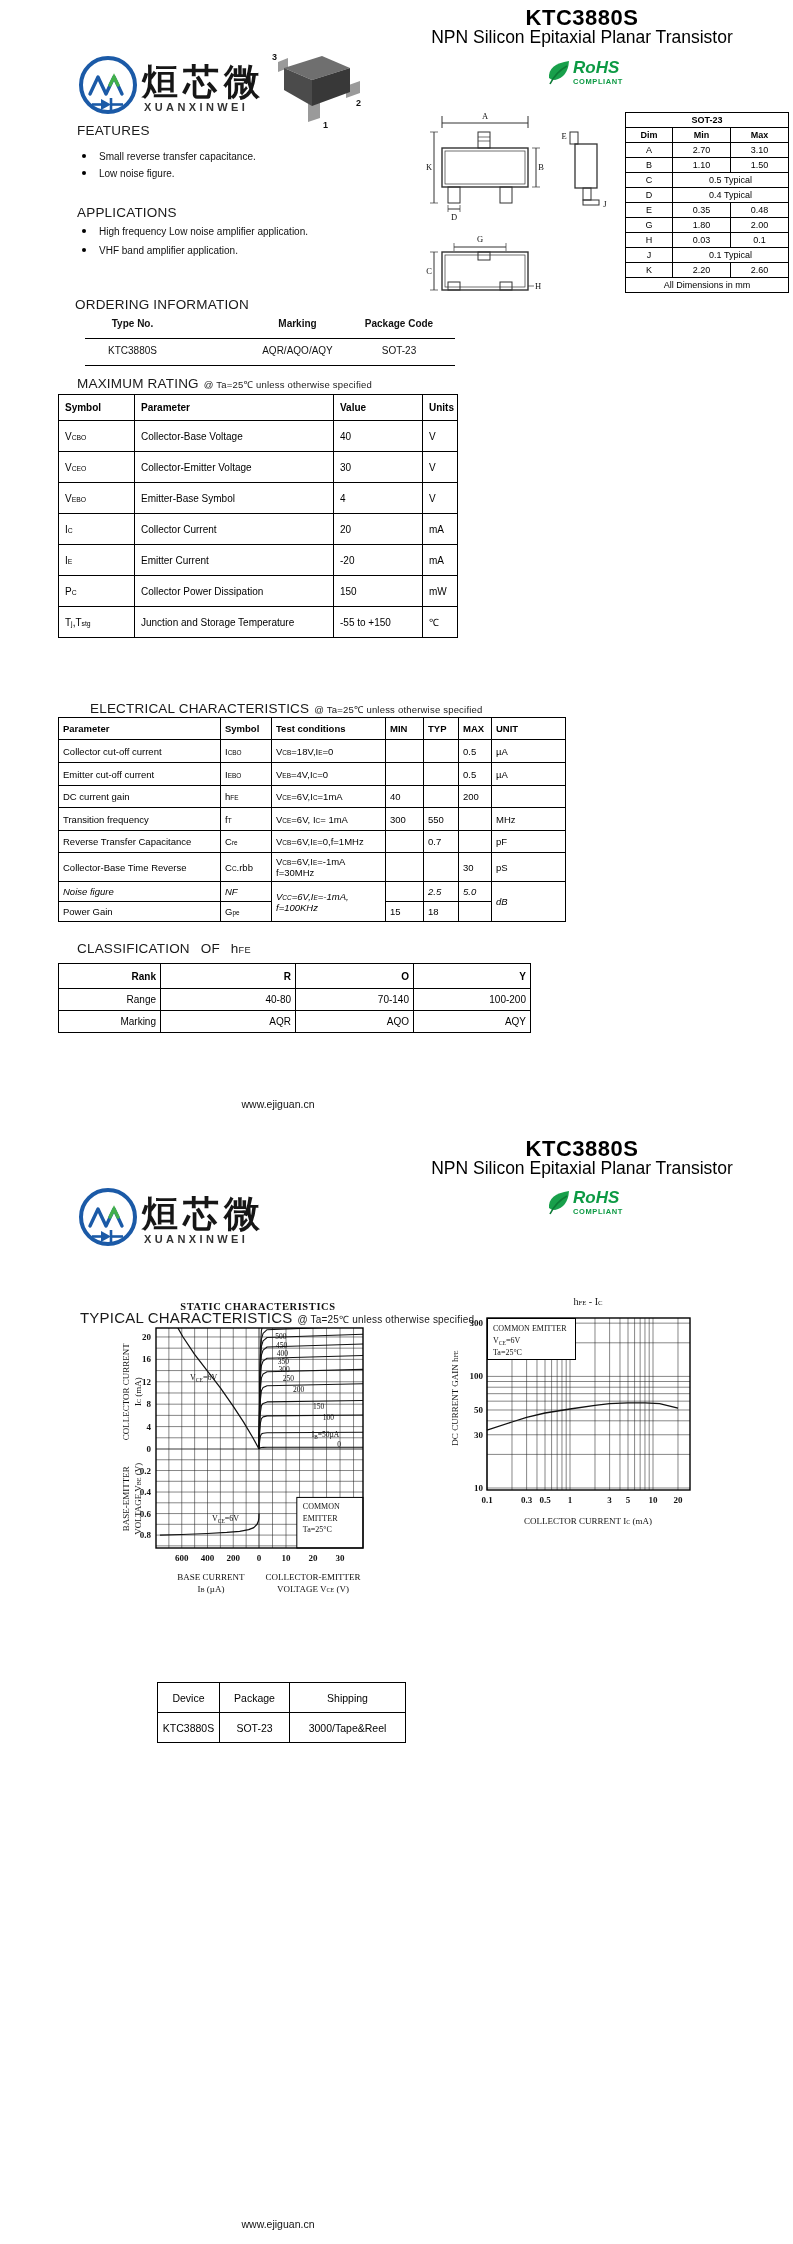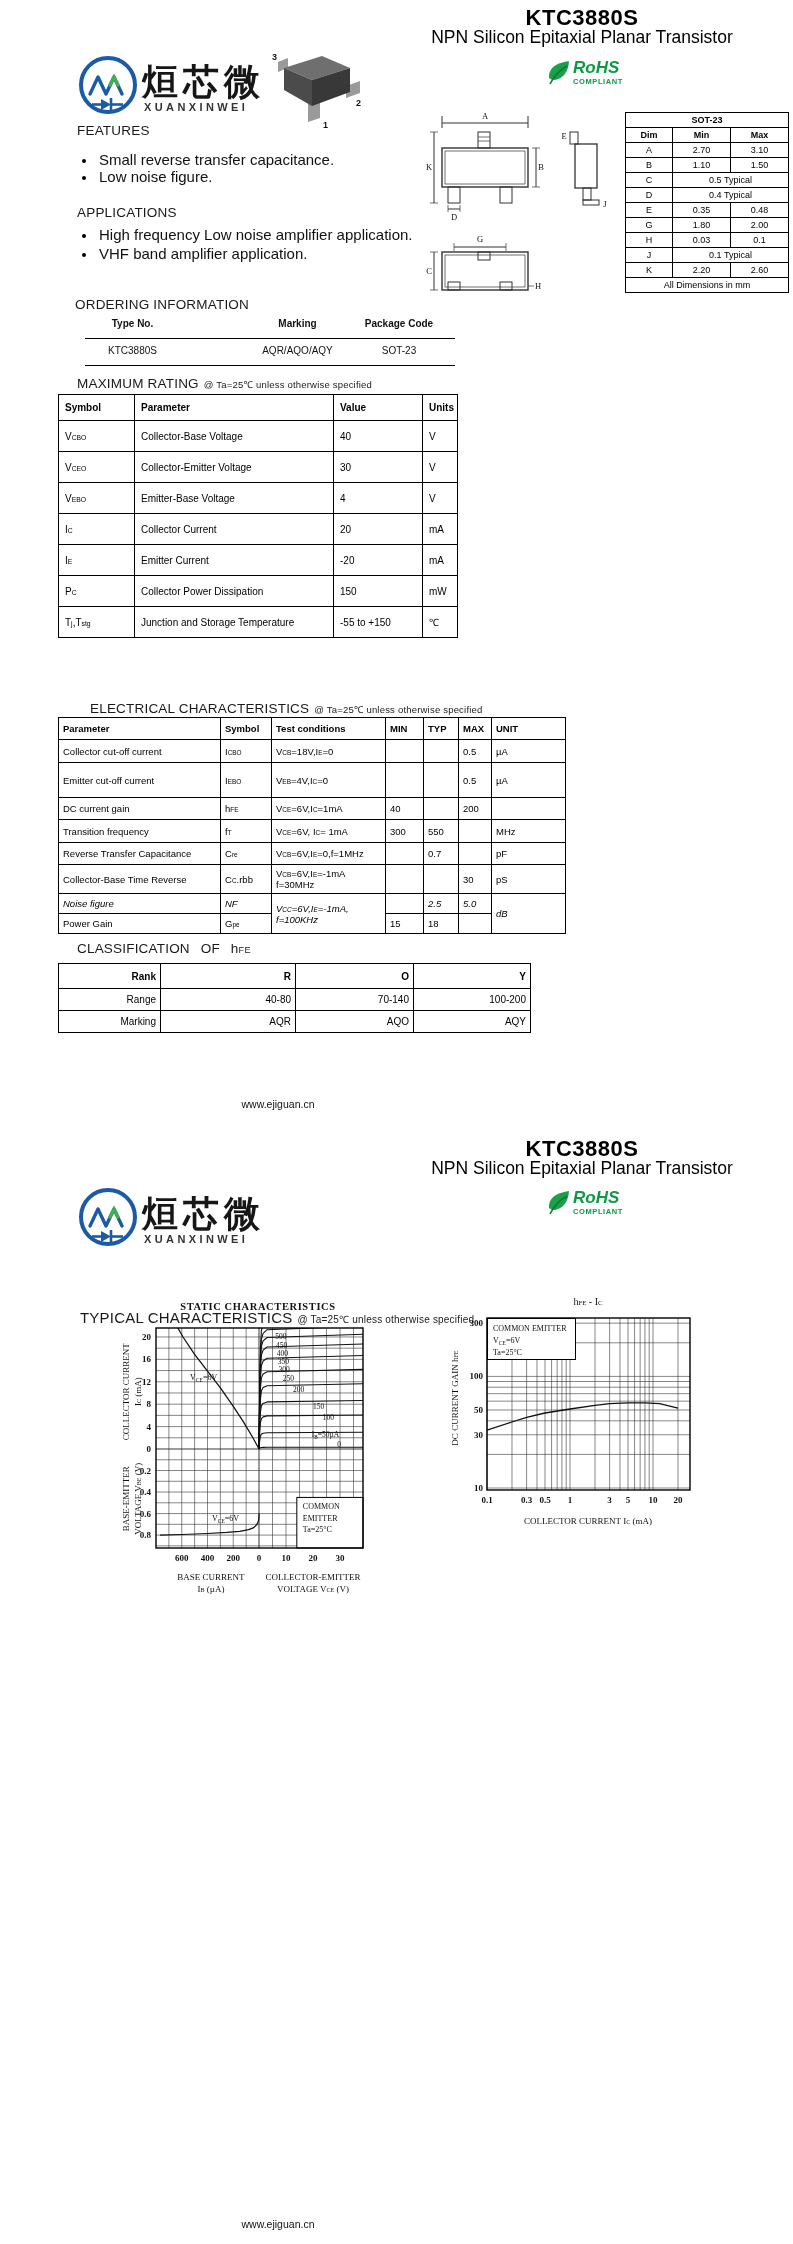--- a/index.html
+++ b/index.html
@@ -5,21 +5,21 @@
   *{margin:0;padding:0;box-sizing:border-box}
   body{background:#fff;font-family:"Liberation Sans",sans-serif;color:#111}
   #page{position:relative;width:793px;height:2244px;background:#fff;overflow:hidden}
   .abs{position:absolute}
   sub{font-size:68%;vertical-align:-18%;line-height:0}
   .t-title{left:412px;width:340px;text-align:center;font-size:22px;font-weight:700;letter-spacing:.5px;color:#000}
   .t-sub{left:386px;width:392px;text-align:center;font-size:17.5px;color:#000}
   .sec-h{font-size:13.5px;color:#1a1a1a;letter-spacing:.2px;white-space:nowrap}
   .sec-h .cond{font-size:9.5px;margin-left:5px}
   .big-h{font-size:15px}
-  .bullet{font-size:15px;color:#111;white-space:nowrap}
+  .bullet{font-size:10px;color:#111;white-space:nowrap}
   .dot{display:inline-block;width:4px;height:4px;border-radius:50%;background:#000;vertical-align:2px;margin-right:13px}
   .cls-h{word-spacing:7px}
   
   .logo-cn{position:absolute;left:66px;top:4px;font-size:36px;font-weight:700;letter-spacing:5px;color:#161616;white-space:nowrap}
   .logo-en{position:absolute;left:68px;top:47px;font-size:11px;font-weight:600;letter-spacing:3.4px;color:#333;white-space:nowrap}
   
   .rohs-t{position:absolute;left:27px;top:0;font-size:17px;font-weight:700;color:#0d9a44;font-style:italic}
   .rohs-s{position:absolute;left:27px;top:19px;font-size:7.5px;font-weight:700;letter-spacing:.6px;color:#0d9a44}
   
   table{border-collapse:collapse;position:absolute;background:#fff;table-layout:fixed}
@@ -248,21 +248,21 @@
           <td>V</td>
         </tr>
         <tr style="height: 31px;">
           <td>V<sub>CEO</sub></td>
           <td>Collector-Emitter Voltage</td>
           <td>30</td>
           <td>V</td>
         </tr>
         <tr style="height: 31px;">
           <td>V<sub>EBO</sub></td>
-          <td>Emitter-Base Voltage</td>
+          <td>Emitter-Base Symbol</td>
           <td>4</td>
           <td>V</td>
         </tr>
         <tr style="height: 31px;">
           <td>I<sub>C</sub></td>
           <td>Collector Current</td>
           <td>20</td>
           <td>mA</td>
         </tr>
         <tr style="height: 31px;">
@@ -311,21 +311,21 @@
         </tr>
         <tr style="height: 23px;">
           <td>Collector cut-off current</td>
           <td>I<sub>CBO</sub></td>
           <td>V<sub>CB</sub>=18V,I<sub>E</sub>=0</td>
           <td></td>
           <td></td>
           <td>0.5</td>
           <td>µA</td>
         </tr>
-        <tr style="height: 35px;">
+        <tr style="height: 23px;">
           <td>Emitter cut-off current</td>
           <td>I<sub>EBO</sub></td>
           <td>V<sub>EB</sub>=4V,I<sub>C</sub>=0</td>
           <td></td>
           <td></td>
           <td>0.5</td>
           <td>µA</td>
         </tr>
         <tr style="height: 22px;">
           <td>DC current gain</td>
@@ -610,16 +610,35 @@
         <text x="43" y="203" text-anchor="end" font-size="9" font-weight="700" fill="#111" font-family="Liberation Serif, serif"><tspan>10</tspan></text>
         <text x="43" y="149.7532679732857" text-anchor="end" font-size="9" font-weight="700" fill="#111" font-family="Liberation Serif, serif"><tspan>30</tspan></text>
         <text x="43" y="124.99494751610031" text-anchor="end" font-size="9" font-weight="700" fill="#111" font-family="Liberation Serif, serif"><tspan>50</tspan></text>
         <text x="43" y="91.4" text-anchor="end" font-size="9" font-weight="700" fill="#111" font-family="Liberation Serif, serif"><tspan>100</tspan></text>
         <text x="43" y="38.153267973285665" text-anchor="end" font-size="9" font-weight="700" fill="#111" font-family="Liberation Serif, serif"><tspan>300</tspan></text>
       </svg>
     <div class="abs cap rot" style="left:-64px;top:104px;width:160px;height:12px">DC CURRENT GAIN h<sub>FE</sub></div>
     <div class="abs cap" style="left:48px;top:228px;width:200px">COLLECTOR CURRENT I<sub>C</sub>  (mA)</div>
   </div>
 
+  <table class="grid dev" style="left:157px;top:1682px;width:248px">
+    <colgroup>
+        <col style="width:62px">
+        <col style="width:70px">
+        <col style="width:116px">
+      </colgroup>
+    <tbody>
+      <tr style="height:30px">
+        <td>Device</td>
+        <td>Package</td>
+        <td>Shipping</td>
+      </tr>
+      <tr style="height:30px">
+        <td>KTC3880S</td>
+        <td>SOT-23</td>
+        <td>3000/Tape&amp;Reel</td>
+      </tr>
+    </tbody>
+  </table>
 
   <div class="abs footer" style="left:168px;top:2218px">www.ejiguan.cn</div>
 
 </div>
 
 </body></html>

